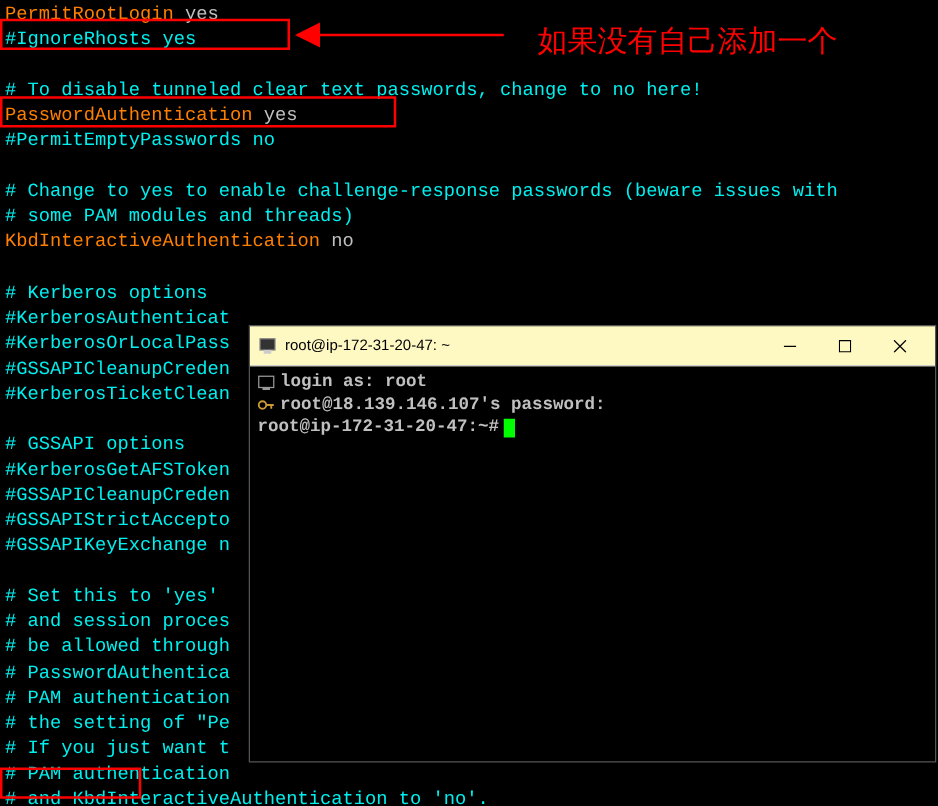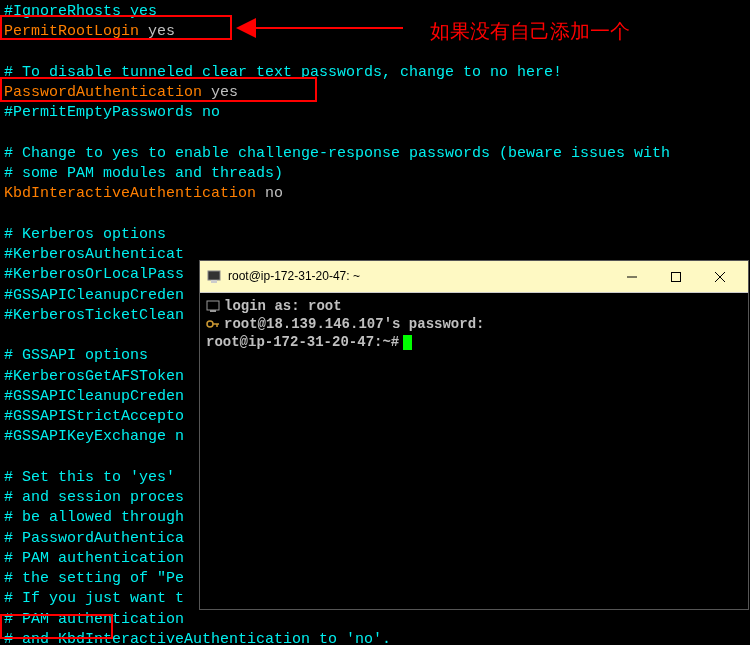--- a/index.html
+++ b/index.html
@@ -60,21 +60,21 @@
       width: 0; height: 0;
       border-top: 10px solid transparent;
       border-bottom: 10px solid transparent;
       border-right: 20px solid #FF0000;
     }
     .annotation-text {
       position: absolute;
       top: 18px; left: 430px;
       color: #FF0000;
       font-family: Liberation Sans, sans-serif;
-      font-size: 20px;
+      font-size: 24px;
     }
     .putty-window {
       position: absolute;
       top: 260px; left: 199px;
       width: 550px; height: 350px;
       background: #000;
       border: 1px solid #555;
       box-shadow: 0 0 10px rgba(0,0,0,0.8);
     }
     .putty-titlebar {
@@ -134,22 +134,22 @@
       width: 9px; height: 15px;
       background: #00FF00;
       vertical-align: middle;
     }
     .line { white-space: pre; }
   </style>
 </head>
 <body>
 
 <div class="terminal-bg" id="config-terminal">
+    <div class="line"><span class="directive">PermitRootLogin</span><span class="value"> yes</span></div>
     <div class="line"><span class="comment">#IgnoreRhosts yes</span></div>
-    <div class="line"><span class="directive">PermitRootLogin</span><span class="value"> yes</span></div>
     <div class="line"><span> </span></div>
     <div class="line"><span class="comment"># To disable tunneled clear text passwords, change to no here!</span></div>
     <div class="line"><span class="directive">PasswordAuthentication</span><span class="value"> yes</span></div>
     <div class="line"><span class="comment">#PermitEmptyPasswords no</span></div>
     <div class="line"><span> </span></div>
     <div class="line"><span class="comment"># Change to yes to enable challenge-response passwords (beware issues with</span></div>
     <div class="line"><span class="comment"># some PAM modules and threads)</span></div>
     <div class="line"><span class="directive">KbdInteractiveAuthentication</span><span class="value"> no</span></div>
     <div class="line"><span> </span></div>
     <div class="line"><span class="comment"># Kerberos options</span></div>

